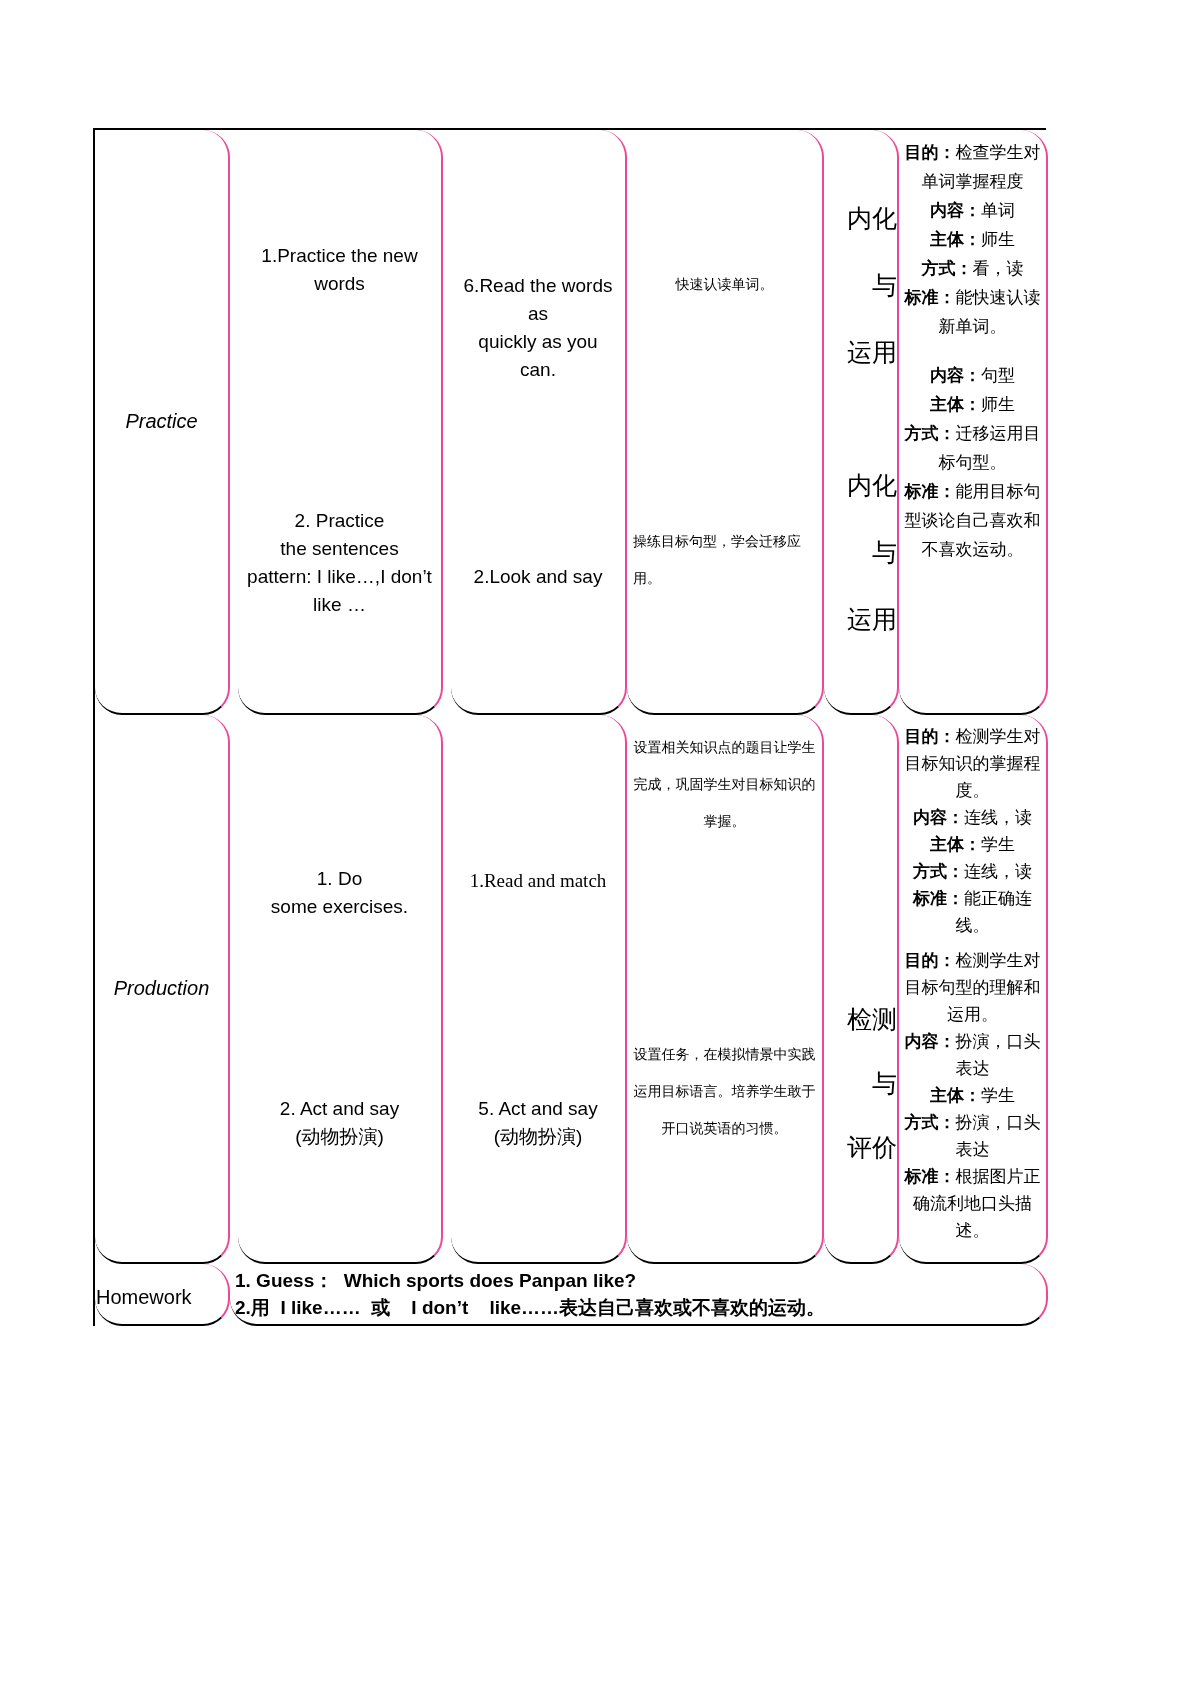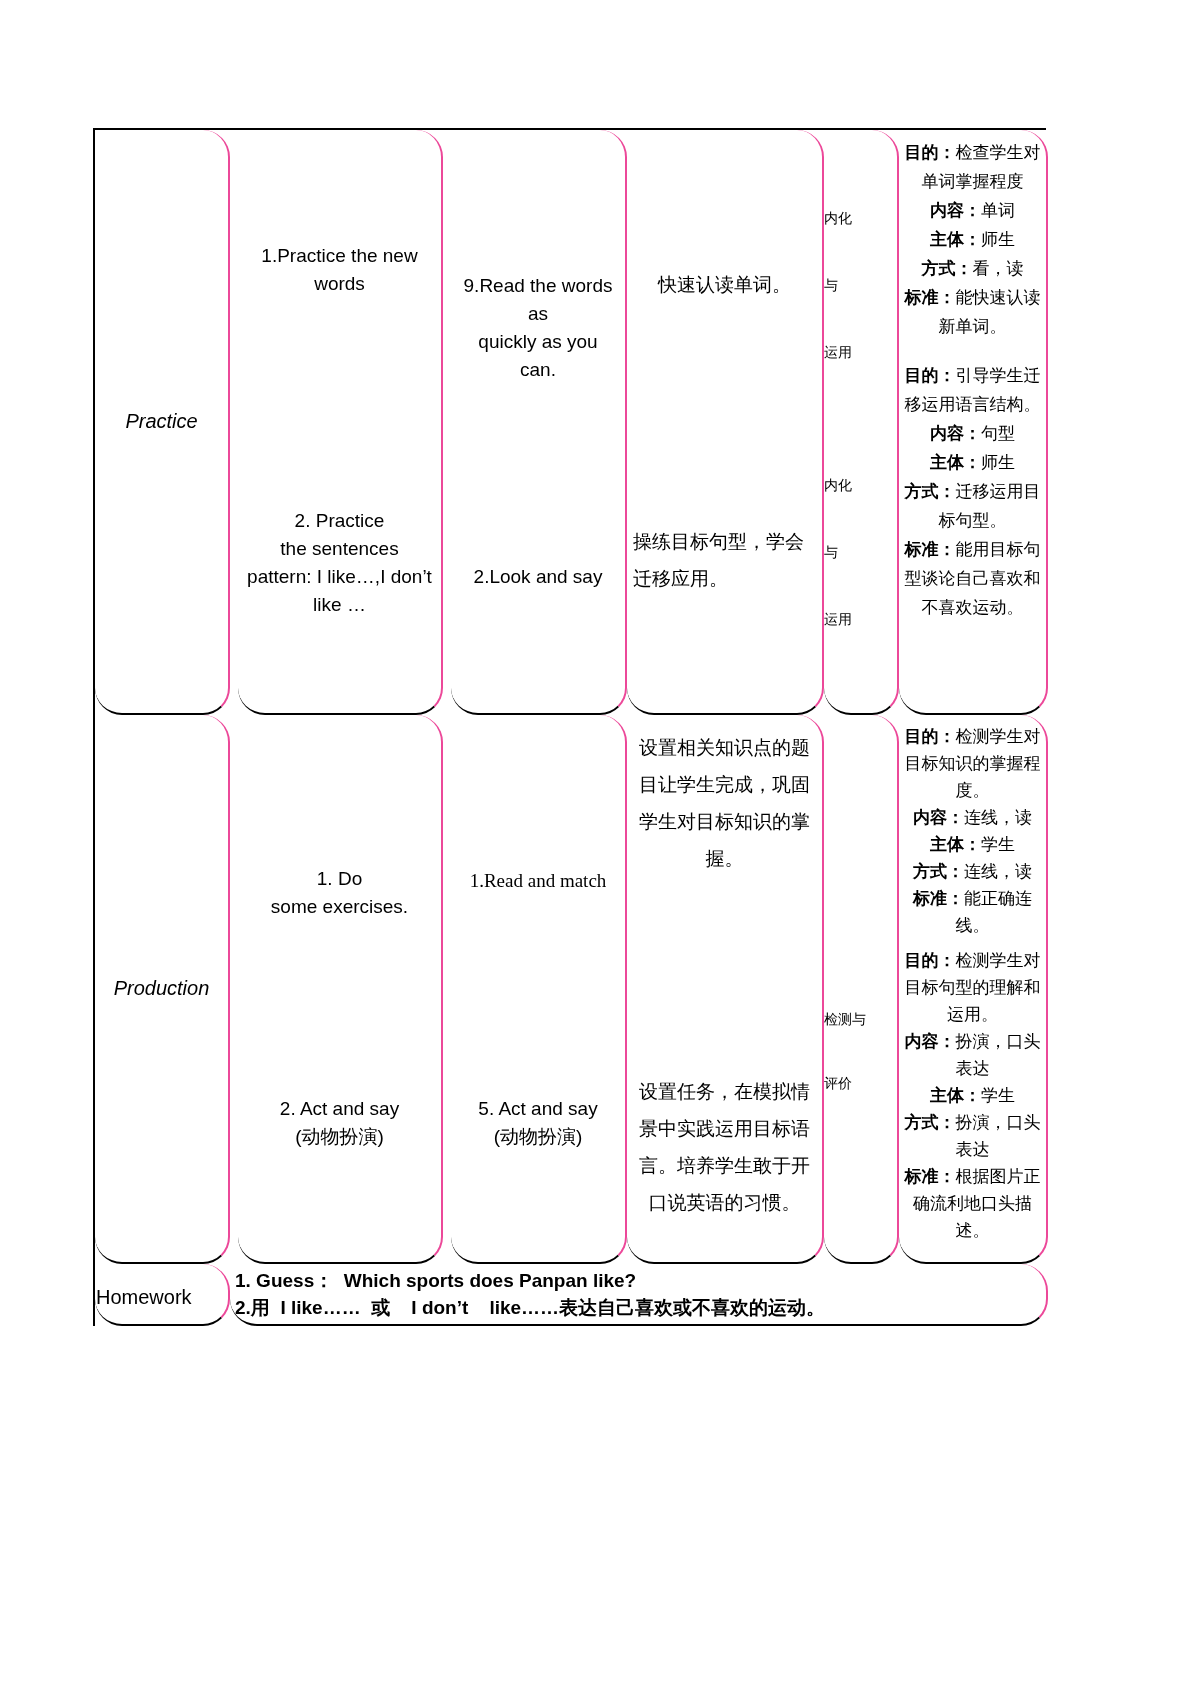--- a/index.html
+++ b/index.html
@@ -20,24 +20,24 @@
   .stage-cell { display:flex; align-items:center; justify-content:center; font-size:20px;font-style:italic; }
   .stage-cell-homework { display:flex; align-items:flex-end; justify-content:flex-start; font-size:20px; padding:0 0 15px 1px; }
 
   .pre    { white-space:pre-line; }
   .center { text-align:center; }
   .left   { text-align:left; }
 
   .teacher-cell, .student-cell { padding:0 8px; font-size:19px;margin-left:8px; }
   .teacher-cell .blk, .student-cell .blk { line-height:28px; }
 
-  .purpose-cell { padding:0 6px; font-size:19px; }
+  .purpose-cell { padding:0 6px; font-size:14px; }
   .purpose-cell .blk { line-height:37px; }
 
-  .phase-cell { font-size:14px; text-align:left; }
+  .phase-cell { font-size:25px; text-align:right; }
   .phase-cell .blk { line-height:67px; }
 
   .eval-cell { padding:8px 4px 0 4px; font-size:17px; text-align:center; }
   .eval-block { }
   .eval-line b { font-weight:bold; }
   .row-practice   .eval-line { line-height:29px; }
   .row-production .eval-line { line-height:27px; }
 
   
   .pt1 { margin-top:112px; }
@@ -78,21 +78,21 @@
 
       <div class="t-cell teacher-cell">
         <div class="blk pre center pt1">1.Practice the new
 words</div>
         <div class="blk pre center pt2">2. Practice
 the sentences
 pattern: I like…,I don’t like …</div>
       </div>
 
       <div class="t-cell student-cell">
-        <div class="blk pre center ps1">9.Read the words as
+        <div class="blk pre center ps1">6.Read the words as
 quickly as you can.</div>
         <div class="blk pre center ps2">2.Look and say</div>
       </div>
 
       <div class="t-cell purpose-cell">
         <div class="blk center pp1">快速认读单词。</div>
         <div class="blk left pp2">操练目标句型，学会迁移应用。</div>
       </div>
 
       <div class="t-cell phase-cell">
@@ -106,21 +106,20 @@
 
       <div class="t-cell eval-cell">
         <div class="eval-block">
           <div class="eval-line"><b>目的：</b><span>检查学生对单词掌握程度</span></div>
           <div class="eval-line"><b>内容：</b><span>单词</span></div>
           <div class="eval-line"><b>主体：</b><span>师生</span></div>
           <div class="eval-line"><b>方式：</b><span>看，读</span></div>
           <div class="eval-line"><b>标准：</b><span>能快速认读新单词。</span></div>
         </div>
         <div class="eval-block pe2">
-          <div class="eval-line"><b>目的：</b><span>引导学生迁移运用语言结构。</span></div>
           <div class="eval-line"><b>内容：</b><span>句型</span></div>
           <div class="eval-line"><b>主体：</b><span>师生</span></div>
           <div class="eval-line"><b>方式：</b><span>迁移运用目标句型。</span></div>
           <div class="eval-line"><b>标准：</b><span>能用目标句型谈论自己喜欢和不喜欢运动。</span></div>
         </div>
       </div>
     </div>
 
     <div class="row row-production">
 

